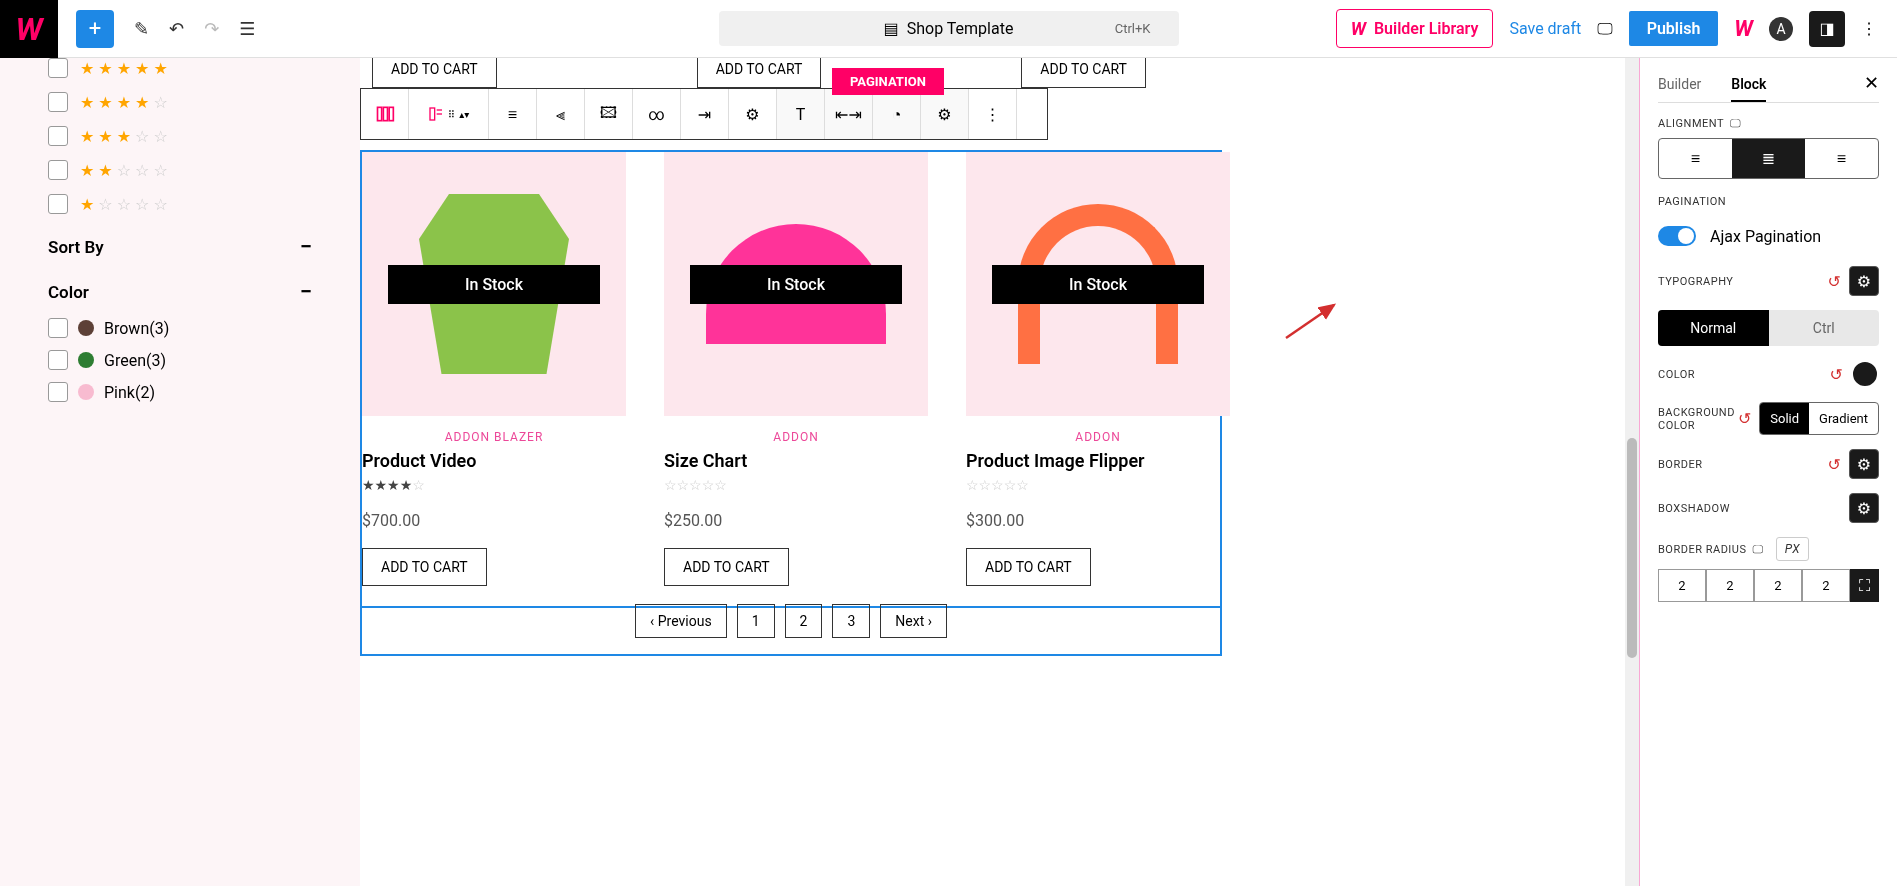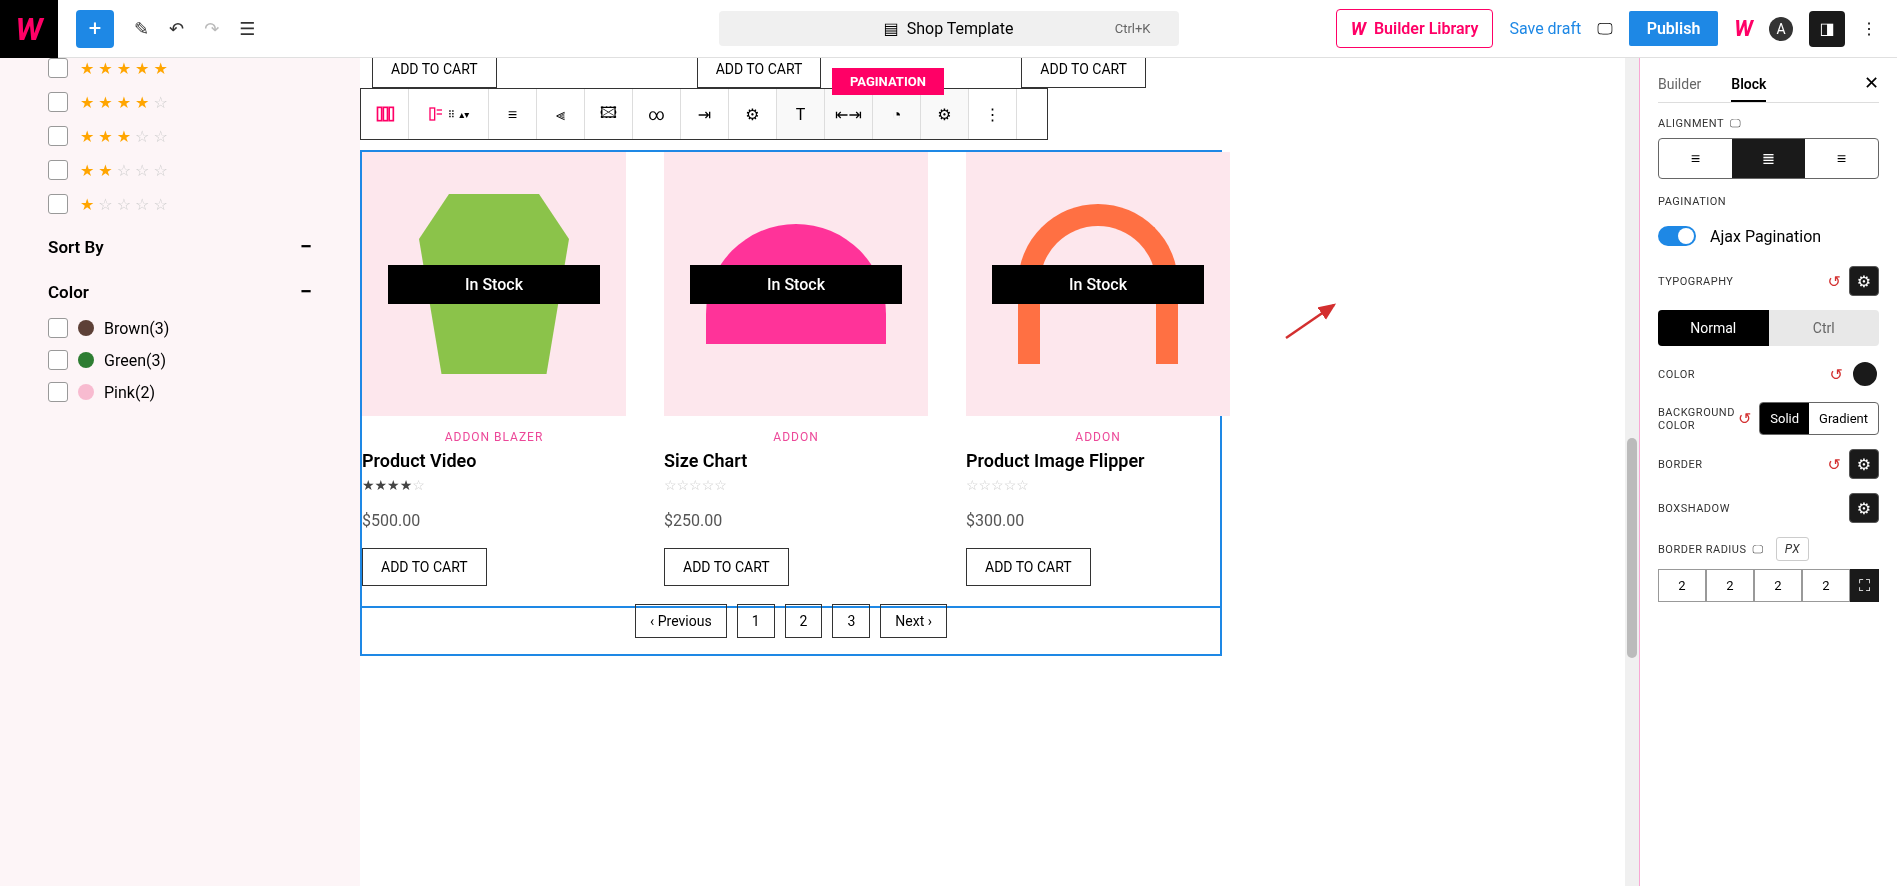--- a/index.html
+++ b/index.html
@@ -255,21 +255,21 @@
 
     <div class="products">
       <div class="product-card">
         <div class="product-img">
             <div class="jacket"></div>
             <div class="stock-badge">In Stock</div>
           </div>
         <div class="cat-label">ADDON  BLAZER</div>
         <div class="prod-title">Product Video</div>
         <div class="rating-small">★★★★<span style="color:#ccc">☆</span></div>
-        <div class="price">$500.00</div>
+        <div class="price">$700.00</div>
         <div class="add-cart">ADD TO CART</div>
       </div>
       <div class="product-card">
         <div class="product-img">
             <div class="hat"></div>
             <div class="stock-badge">In Stock</div>
           </div>
         <div class="cat-label">ADDON</div>
         <div class="prod-title">Size Chart</div>
         <div class="rating-small empty">☆☆☆☆☆</div>

